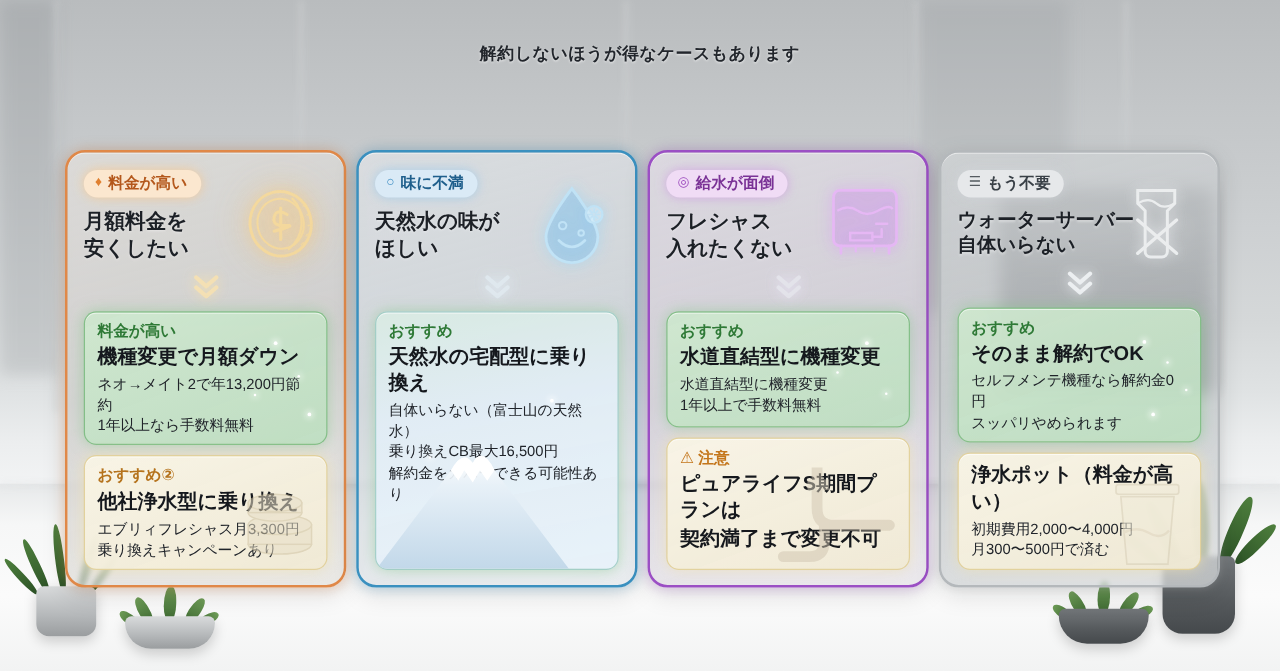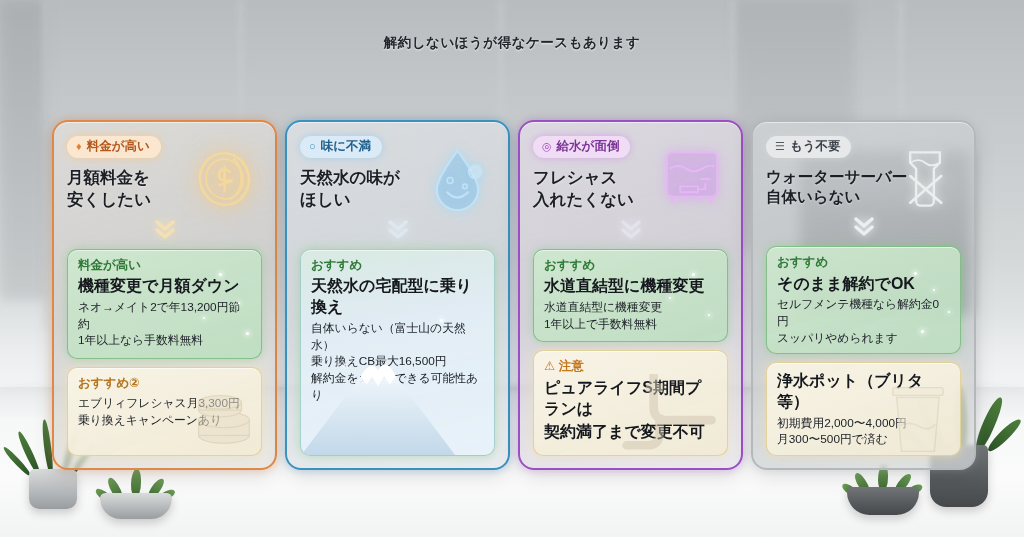--- a/index.html
+++ b/index.html
@@ -382,20 +382,21 @@
           <g fill="#e6ddc6" stroke="#cfc2a2" stroke-width="1.2">
             <ellipse cx="44" cy="62" rx="26" ry="8"></ellipse>
             <rect x="18" y="46" width="52" height="16"></rect>
             <ellipse cx="44" cy="46" rx="26" ry="8"></ellipse>
             <ellipse cx="40" cy="36" rx="22" ry="7"></ellipse>
             <rect x="18" y="28" width="44" height="8"></rect>
             <ellipse cx="40" cy="28" rx="22" ry="7"></ellipse>
           </g>
         </svg>
         <div class="p-label l-amber">おすすめ②</div>
+        <div class="p-head">他社浄水型に乗り換え</div>
         <div class="p-body">エブリィフレシャス月3,300円
 乗り換えキャンペーンあり</div>
       </div>
     </div>
 
     <div class="card c-blue">
       <div class="hero-ico">
         <svg viewBox="0 0 100 100" fill="none" stroke="#bfe3f7" stroke-width="3" style="filter: drop-shadow(0 0 6px rgba(150,215,250,.95));">
           <path d="M48 12 C48 12 20 48 20 64 a28 28 0 0 0 56 0 C76 48 48 12 48 12 Z" fill="rgba(120,180,225,.35)"></path>
           <path d="M34 68 q14 14 28 0" stroke-width="3" stroke-linecap="round"></path>
@@ -532,20 +533,20 @@
       </div>
 
       <div class="panel p-cream tall">
         <svg class="panel-art" style="right:4px;bottom:0;width:80px;height:84%;opacity:.6;" viewBox="0 0 80 80">
           <g fill="#efe9d8" stroke="#d8cfb8" stroke-width="1.4">
             <rect x="16" y="10" width="52" height="8" rx="2"></rect>
             <path d="M20 20 h44 l-5 56 h-34 z"></path>
           </g>
           <path d="M22 50 q11 -6 21 0 t17 -2" fill="none" stroke="#dfd6c0" stroke-width="2"></path>
         </svg>
-        <div class="p-head">浄水ポット（ブリタ等）</div>
+        <div class="p-head">浄水ポット（料金が高い）</div>
         <div class="p-body">初期費用2,000〜4,000円
 月300〜500円で済む</div>
       </div>
     </div>
 
   </div>
 </div>
 
 </body></html>

